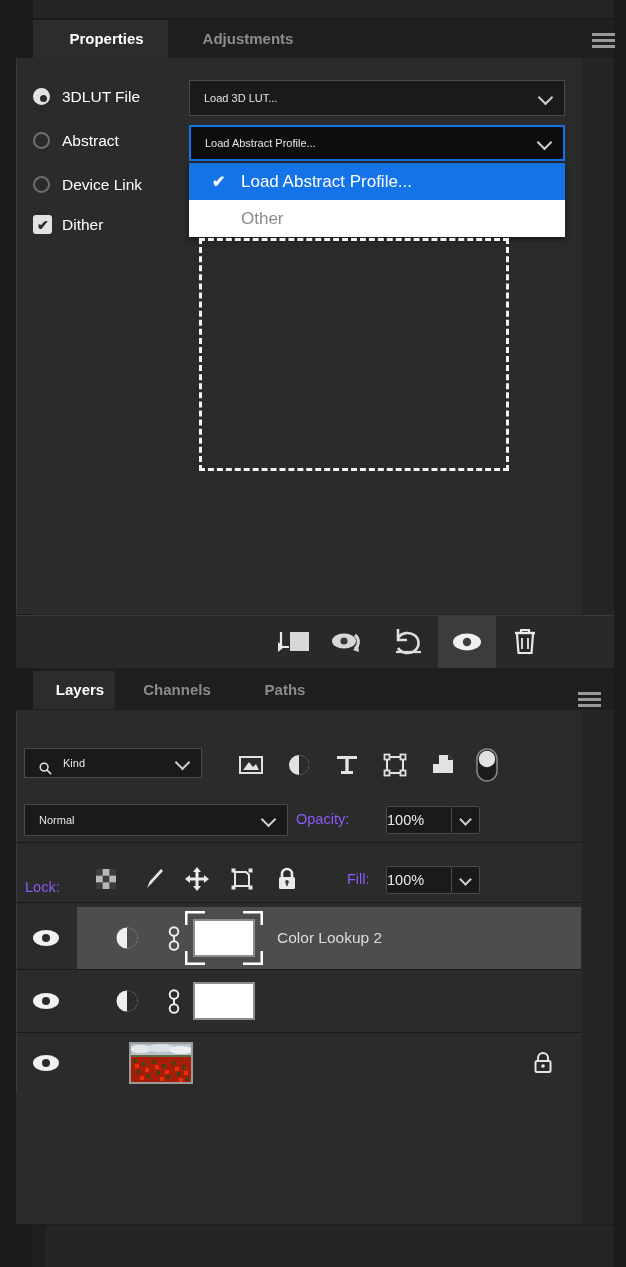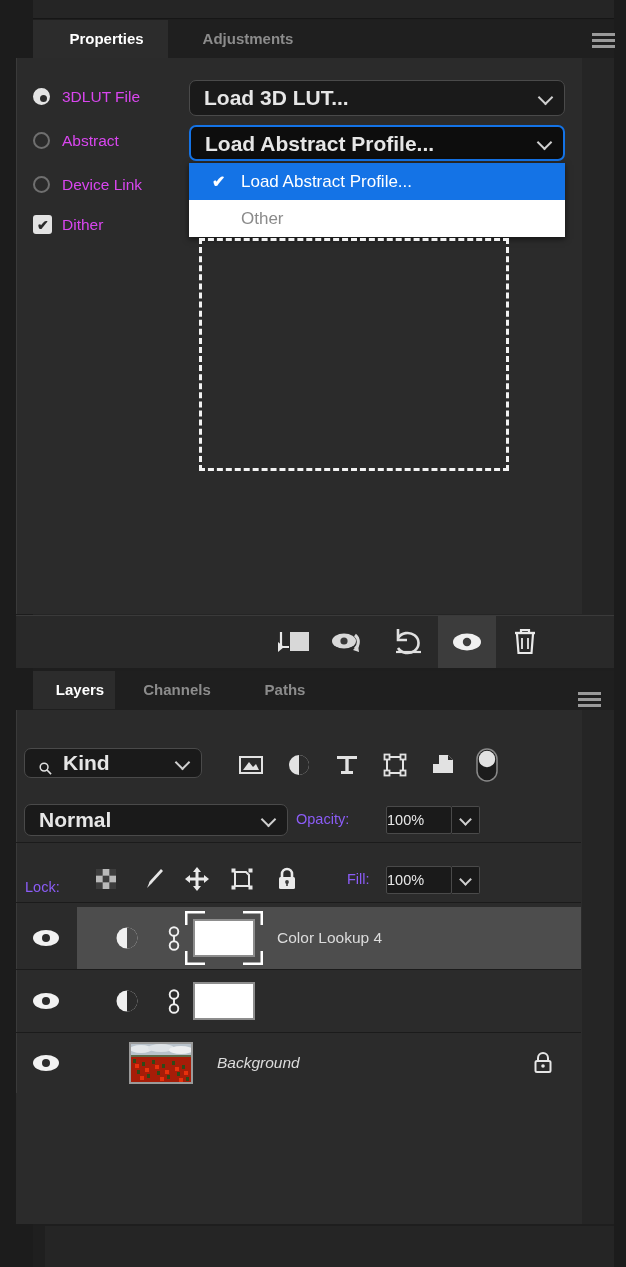--- a/index.html
+++ b/index.html
@@ -39,36 +39,36 @@
   #properties-body{left:16px;top:58px;width:565px;height:556px;background:#2b2b2b;border-left:1px solid #3a3a3a;}
 
   
   .opt-row{position:absolute;left:33px;height:26px;}
   .radio{
     position:absolute;left:0;top:4px;width:17px;height:17px;border-radius:50%;
     box-sizing:border-box;border:2px solid #6f6f6f;background:#2b2b2b;
   }
   .radio.checked{background:#e3e3e3;border-color:#e3e3e3;}
   .radio.checked::after{content:"";position:absolute;left:5px;top:5px;width:7px;height:7px;border-radius:50%;background:#2b2b2b;}
-  .opt-label{position:absolute;left:29px;top:0;font-size:15.5px;line-height:26px;color:#d946ef;white-space:nowrap;}
+  .opt-label{position:absolute;left:29px;top:0;font-size:15.5px;line-height:26px;color:#ffffff;white-space:nowrap;}
 
   .checkbox{
     position:absolute;left:0;top:3px;width:19px;height:19px;border-radius:3px;
     background:#e3e3e3;box-sizing:border-box;
   }
   .checkbox .tick{
     position:absolute;left:4px;top:1px;color:#2b2b2b;font-size:14px;font-weight:bold;line-height:18px;
   }
 
   
   .ps-select{
     position:absolute;box-sizing:border-box;
-    background:#1a1a1a;border:1px solid #4a4a4a;border-radius:7px;
-    font-size:21px;color:#e6e6e6;line-height:34px;padding-left:14px;
-    cursor:pointer;white-space:nowrap;overflow:hidden;font-weight:bold;
+    background:#1a1a1a;border:1px solid #4a4a4a;border-radius:0;
+    font-size:11px;color:#e6e6e6;line-height:34px;padding-left:14px;
+    cursor:pointer;white-space:nowrap;overflow:hidden;
   }
   .ps-select.focused{border:2px solid #1473e6;background:#0d0d0d;line-height:33px;}
   .chev{
     position:absolute;right:13px;top:50%;width:9px;height:9px;margin-top:-6px;
     border-right:2px solid #cfcfcf;border-bottom:2px solid #cfcfcf;
     transform:rotate(45deg);
   }
 
   
   #dropdown-list{
@@ -402,21 +402,21 @@
       <circle cx="7" cy="19.5" r="4.3" stroke="#f0f0f0" stroke-width="1.9" fill="none"></circle>
       <line x1="7" y1="9" x2="7" y2="16" stroke="#f0f0f0" stroke-width="1.9"></line>
     </svg>
     <div class="mask-thumb"></div>
     <svg class="mask-sel" viewBox="0 0 78 54">
       <path d="M1 14 L1 1 L20 1" stroke="#ffffff" stroke-width="3" fill="none"></path>
       <path d="M58 1 L77 1 L77 14" stroke="#ffffff" stroke-width="3" fill="none"></path>
       <path d="M77 40 L77 53 L58 53" stroke="#ffffff" stroke-width="3" fill="none"></path>
       <path d="M20 53 L1 53 L1 40" stroke="#ffffff" stroke-width="3" fill="none"></path>
     </svg>
-    <span class="layer-name" style="left:200px;">Color Lookup 4</span>
+    <span class="layer-name" style="left:200px;">Color Lookup 2</span>
   </div>
 </div>
 
 <div class="layer-row" style="top:970px;">
   <div class="eye-cell">
     <svg width="61" height="62" viewBox="0 0 61 62">
       <ellipse cx="30" cy="31" rx="13" ry="8" fill="#f2f2f2"></ellipse>
       <circle cx="30" cy="31" r="4" fill="#2b2b2b"></circle>
     </svg>
   </div>
@@ -470,21 +470,20 @@
           <rect x="24" y="21" width="4" height="4"></rect>
             <rect x="34" y="26" width="4" height="4"></rect>
           <rect x="44" y="23" width="4" height="4"></rect>
             <rect x="53" y="27" width="4" height="4"></rect>
           <rect x="9" y="32" width="4" height="4"></rect>
             <rect x="29" y="33" width="4" height="4"></rect>
           <rect x="48" y="34" width="4" height="4"></rect>
         </g>
       </svg>
     </div>
-    <span class="layer-name italic" style="left:140px;">Background</span>
     <svg class="lock-badge" viewBox="0 0 22 24">
       <path d="M6 10 L6 7 A5 5 0 0 1 16 7 L16 10" stroke="#e6e6e6" stroke-width="2" fill="none"></path>
       <rect x="3.5" y="10" width="15" height="11" rx="1.5" stroke="#e6e6e6" stroke-width="2" fill="none"></rect>
       <circle cx="11" cy="15" r="1.8" fill="#e6e6e6"></circle>
     </svg>
   </div>
 </div>
 
 <div class="abs" id="layers-empty"></div>
 

